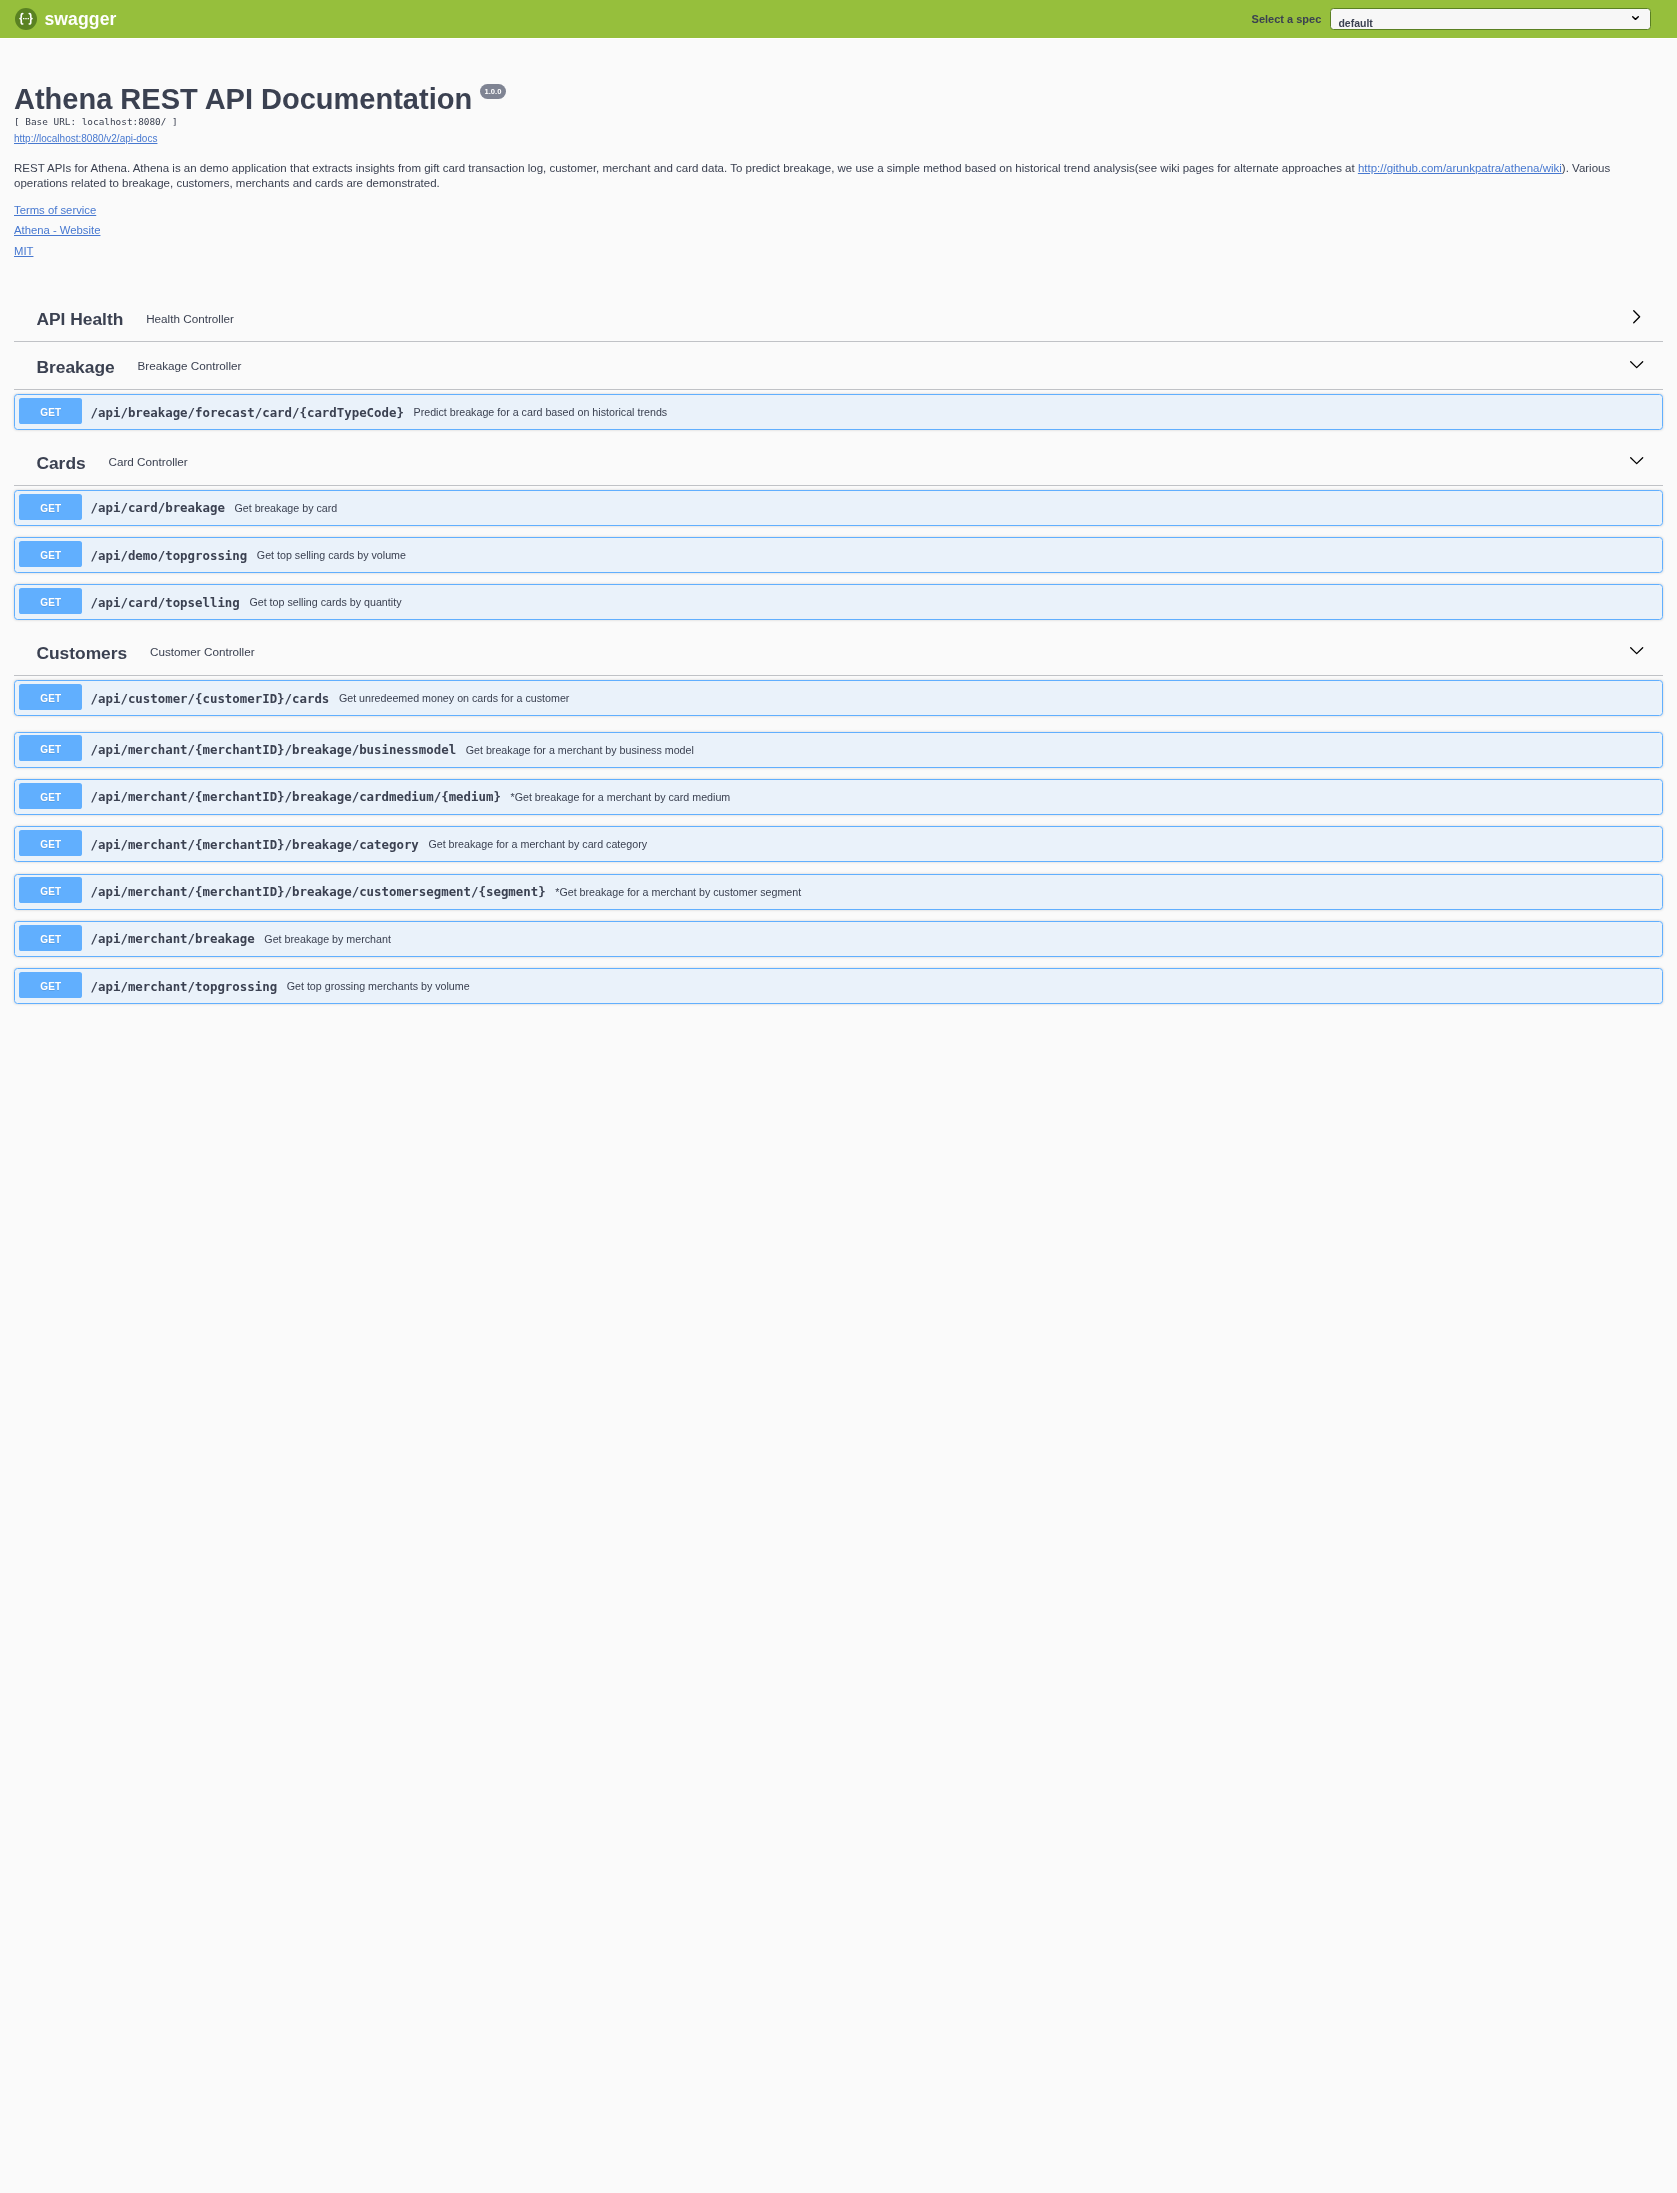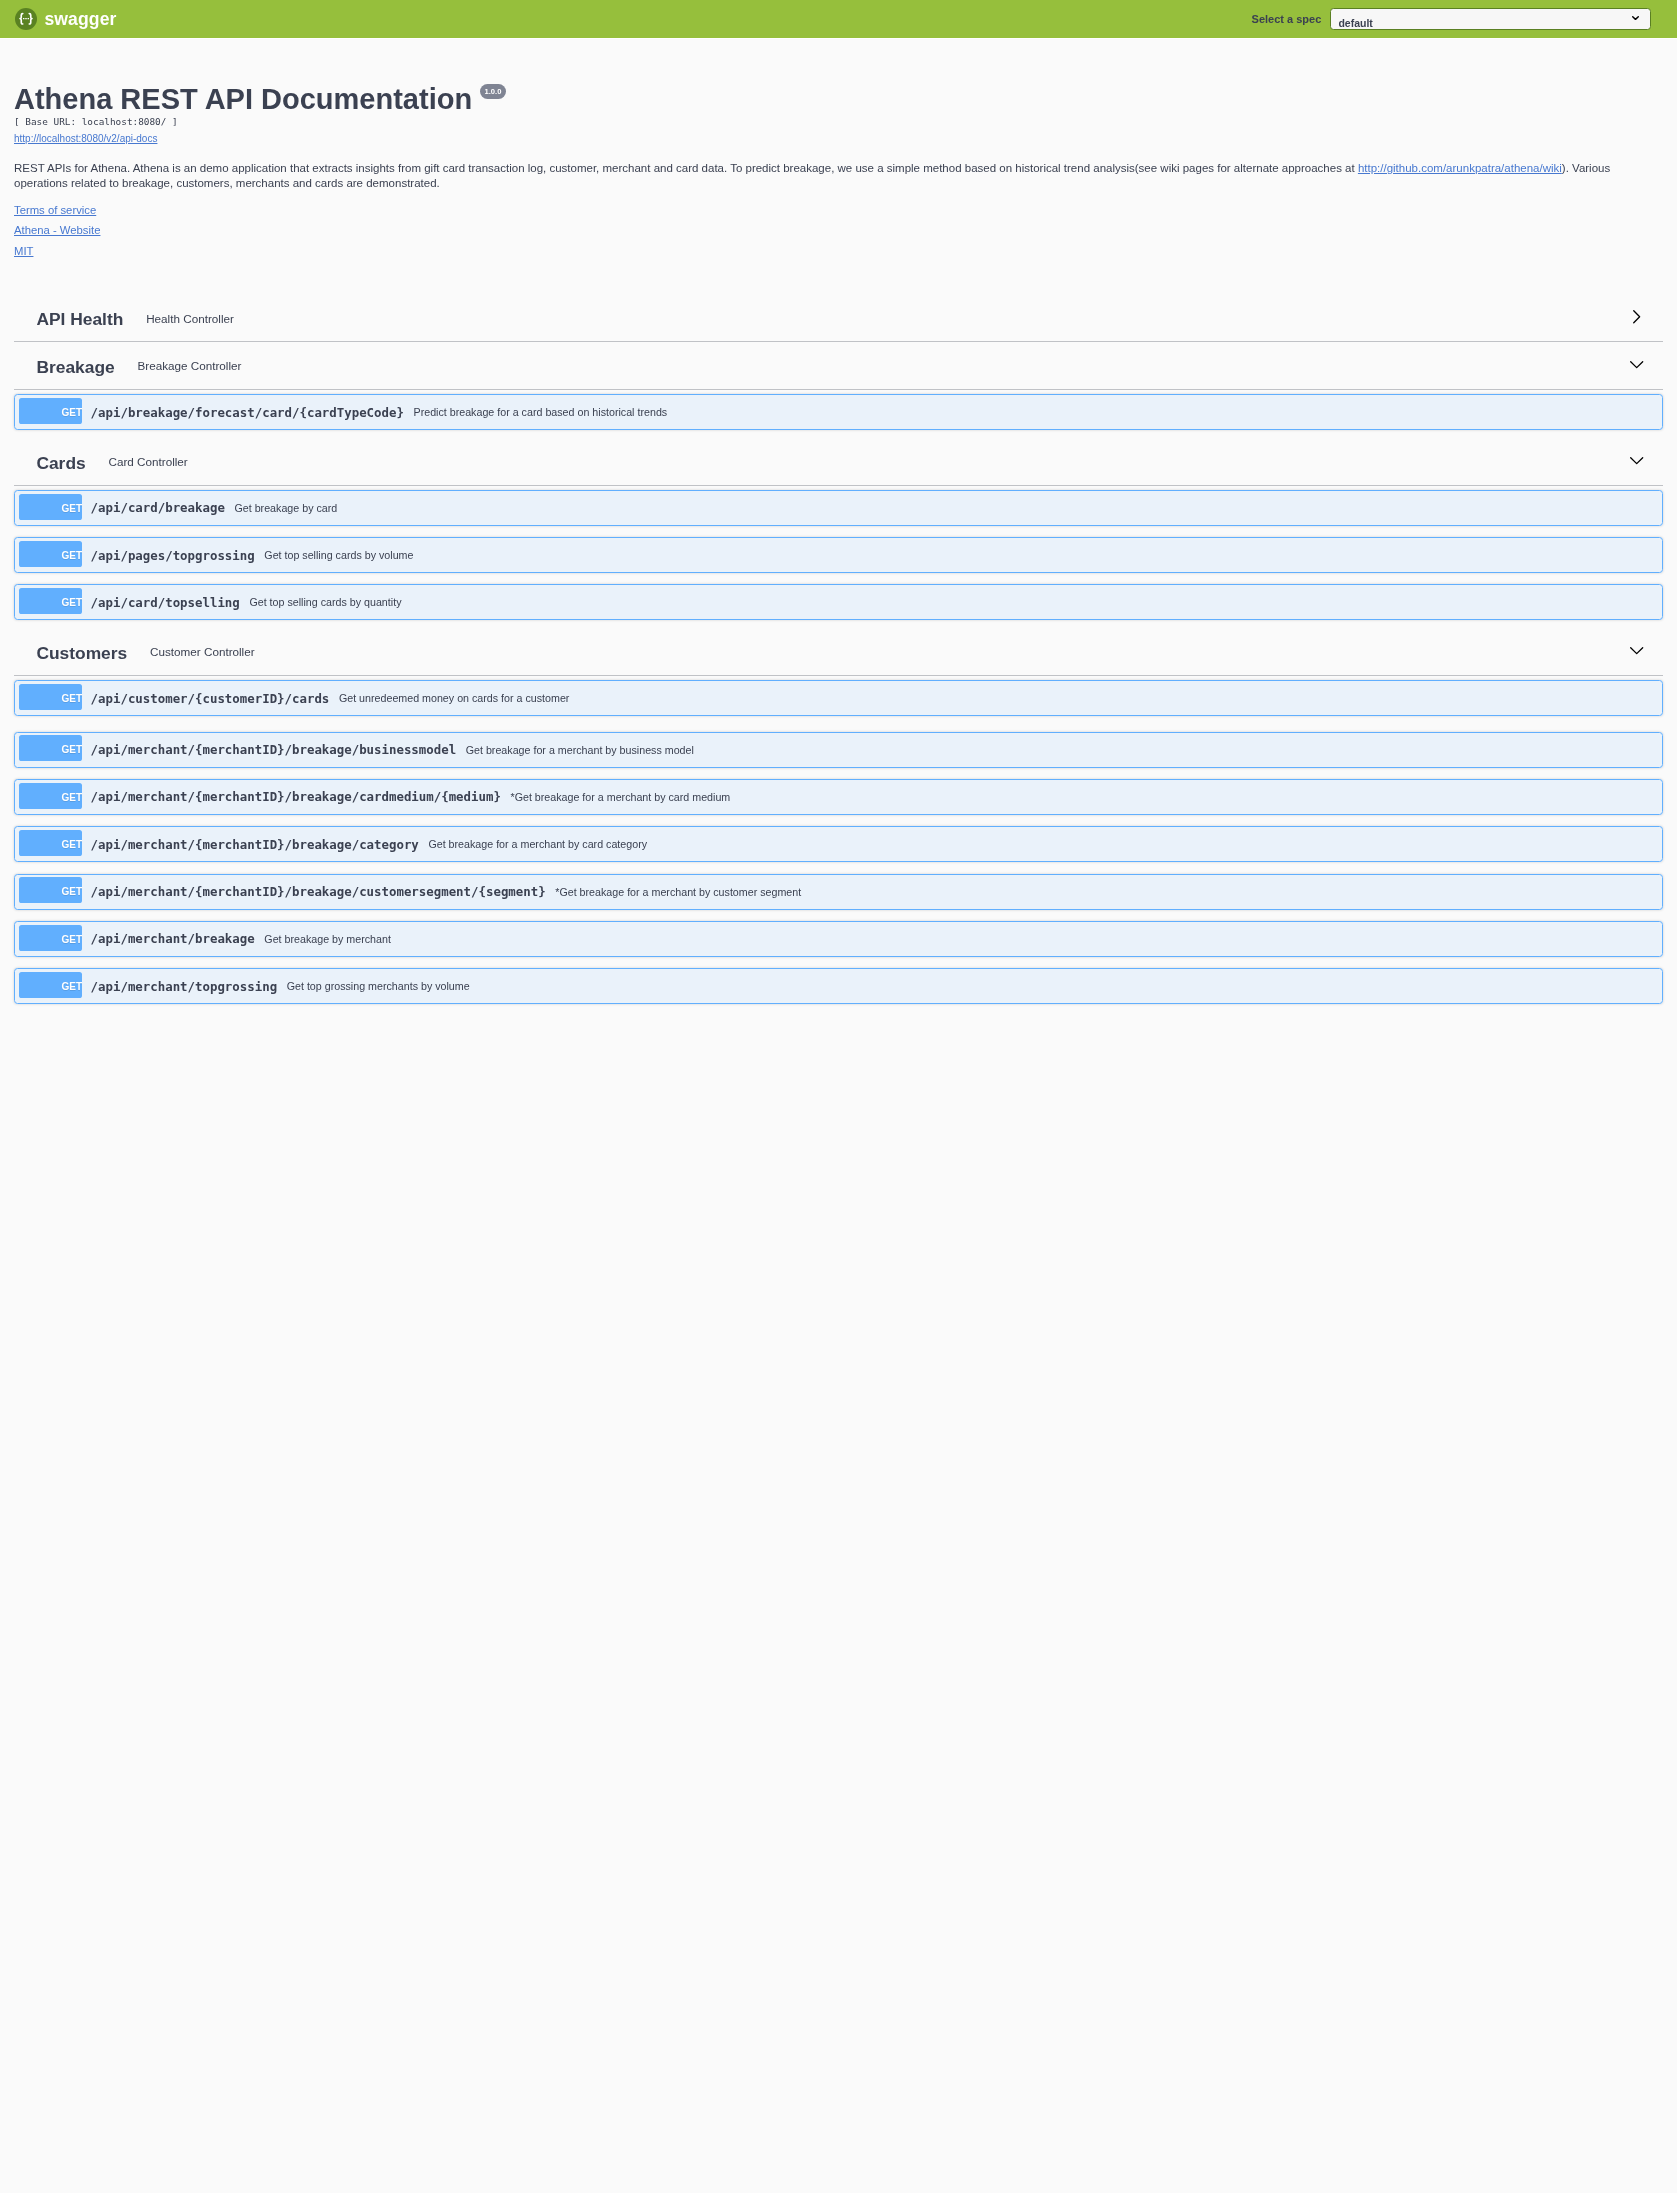--- a/index.html
+++ b/index.html
@@ -50,21 +50,21 @@
   .tag-desc { font-size:11.7px; margin-left:7.8px; position:relative; top:-1.5px; }
   .arrow { position:absolute; right:18px; top:50%; margin-top:-11.3px;
            width:17.4px; height:17.4px; display:block; }
 
   .ops { padding-top:4.3px; }
   .ops.empty { padding-top:0; height:3.9px; }
   .opblock { border:0.9px solid #61affe; border-radius:3.5px; background:rgba(97,175,254,.1);
     margin:0 0 11.3px; display:flex; align-items:center; padding:4.3px; height:36px;
     box-shadow:0 0 2.6px rgba(0,0,0,.19); cursor:pointer; }
   .op-method { background:#61affe; color:#fff; font-size:10px; font-weight:700; letter-spacing:0.1px; position:relative; top:-1.3px;
-    text-align:right; border-radius:2.6px; width:63px; height:26px; line-height:29.5px;
+    text-align:center; border-radius:2.6px; width:63px; height:26px; line-height:29.5px;
     text-shadow:0 0.9px 0 rgba(0,0,0,.1); flex:0 0 auto; }
   .op-path { font-family:"DejaVu Sans Mono", monospace; font-size:12.4px; font-weight:700;
              padding-left:8.3px; white-space:nowrap; }
   .op-desc { font-size:10.7px; padding-left:9.6px; white-space:nowrap; }
 </style>
 </head>
 <body>
 
 <div class="topbar">
   <a class="logo-link" href="#">
@@ -141,21 +141,21 @@
         </svg>
       </div>
       <div class="ops">
         <div class="opblock">
           <span class="op-method">GET</span>
           <span class="op-path">/api/card/breakage</span>
           <span class="op-desc">Get breakage by card</span>
         </div>
         <div class="opblock">
           <span class="op-method">GET</span>
-          <span class="op-path">/api/pages/topgrossing</span>
+          <span class="op-path">/api/demo/topgrossing</span>
           <span class="op-desc">Get top selling cards by volume</span>
         </div>
         <div class="opblock">
           <span class="op-method">GET</span>
           <span class="op-path">/api/card/topselling</span>
           <span class="op-desc">Get top selling cards by quantity</span>
         </div>
       </div>
       <div class="tag-head">
         <h4 class="tag-name">Customers</h4>

